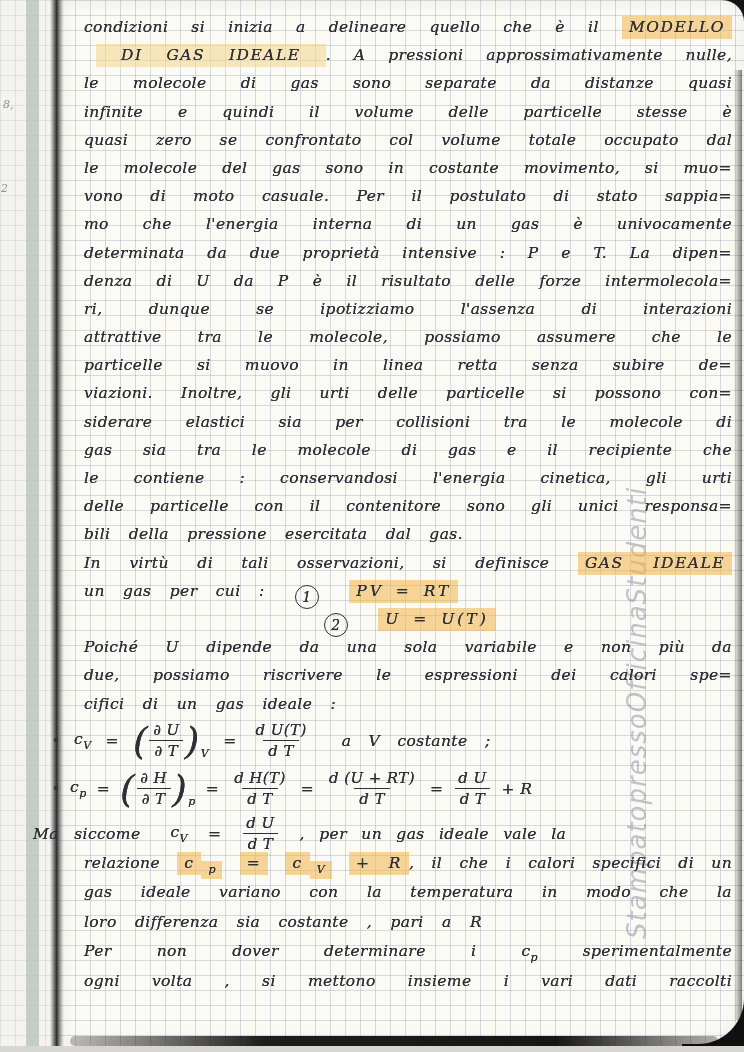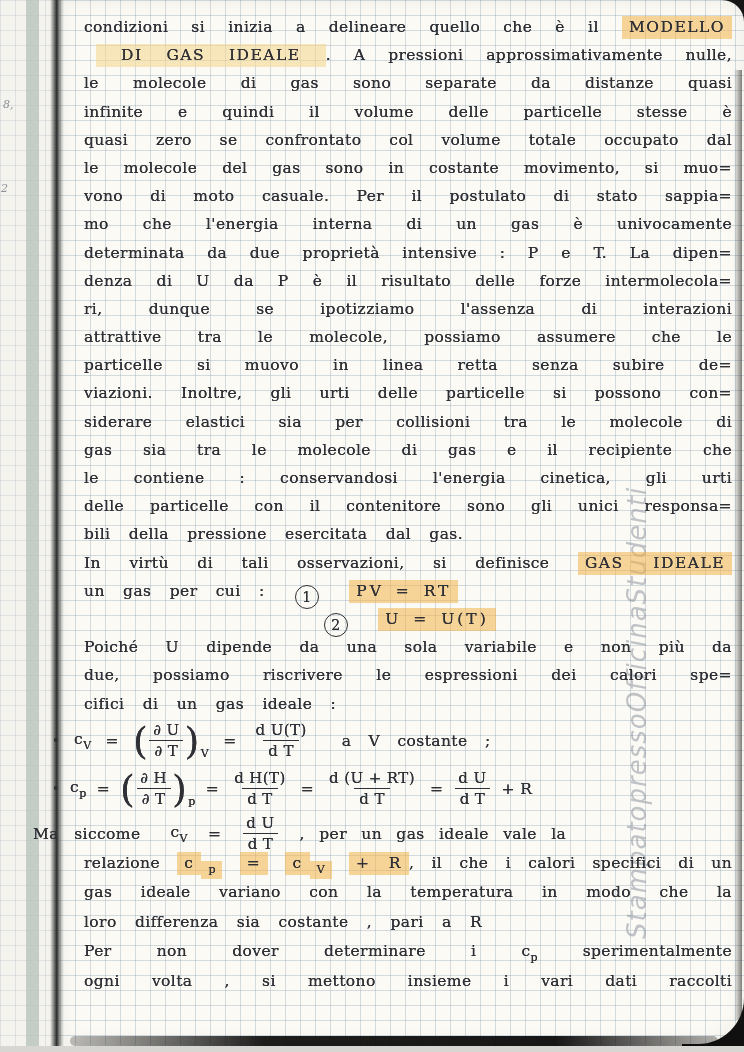--- a/index.html
+++ b/index.html
@@ -44,21 +44,21 @@
     font-family:"DejaVu Sans",sans-serif;font-style:italic;
     font-size:26px;letter-spacing:1px;color:#9096a0;opacity:.55;white-space:nowrap;
     z-index:5;
   }
   .margin-mark{position:absolute;font-size:11px;color:#8d9196;font-style:italic;z-index:2;}
   .m1{left:3px;top:98px;}
   .m2{left:1px;top:182px;}
   
   .content{
     position:absolute;left:84px;top:13px;width:648px;z-index:6;
-    color:#2f3036;font-size:15.5px;letter-spacing:.4px;
+    color:#2f3036;font-style:italic;font-size:15.5px;letter-spacing:.4px;
     text-shadow:0 0 .3px currentColor;
   }
   .hw-line{white-space:normal;}
   .block-a .hw-line{line-height:28.2px;height:28.2px;}
   .block-b .hw-line{line-height:19px;height:29.6px;}
   .hw-line.just{text-align:justify;text-align-last:justify;}
   .hw-line:not(.just){text-align:left;word-spacing:13px;}
   .hl{background:rgba(243,178,72,.55);padding:2px 7px 3px;letter-spacing:1.5px;}
   .hl2{background:rgba(246,213,138,.55);padding:2px 25px 3px;letter-spacing:1.5px;margin-left:12px;}
   .sub{font-size:11px;vertical-align:-5px;letter-spacing:0;}

